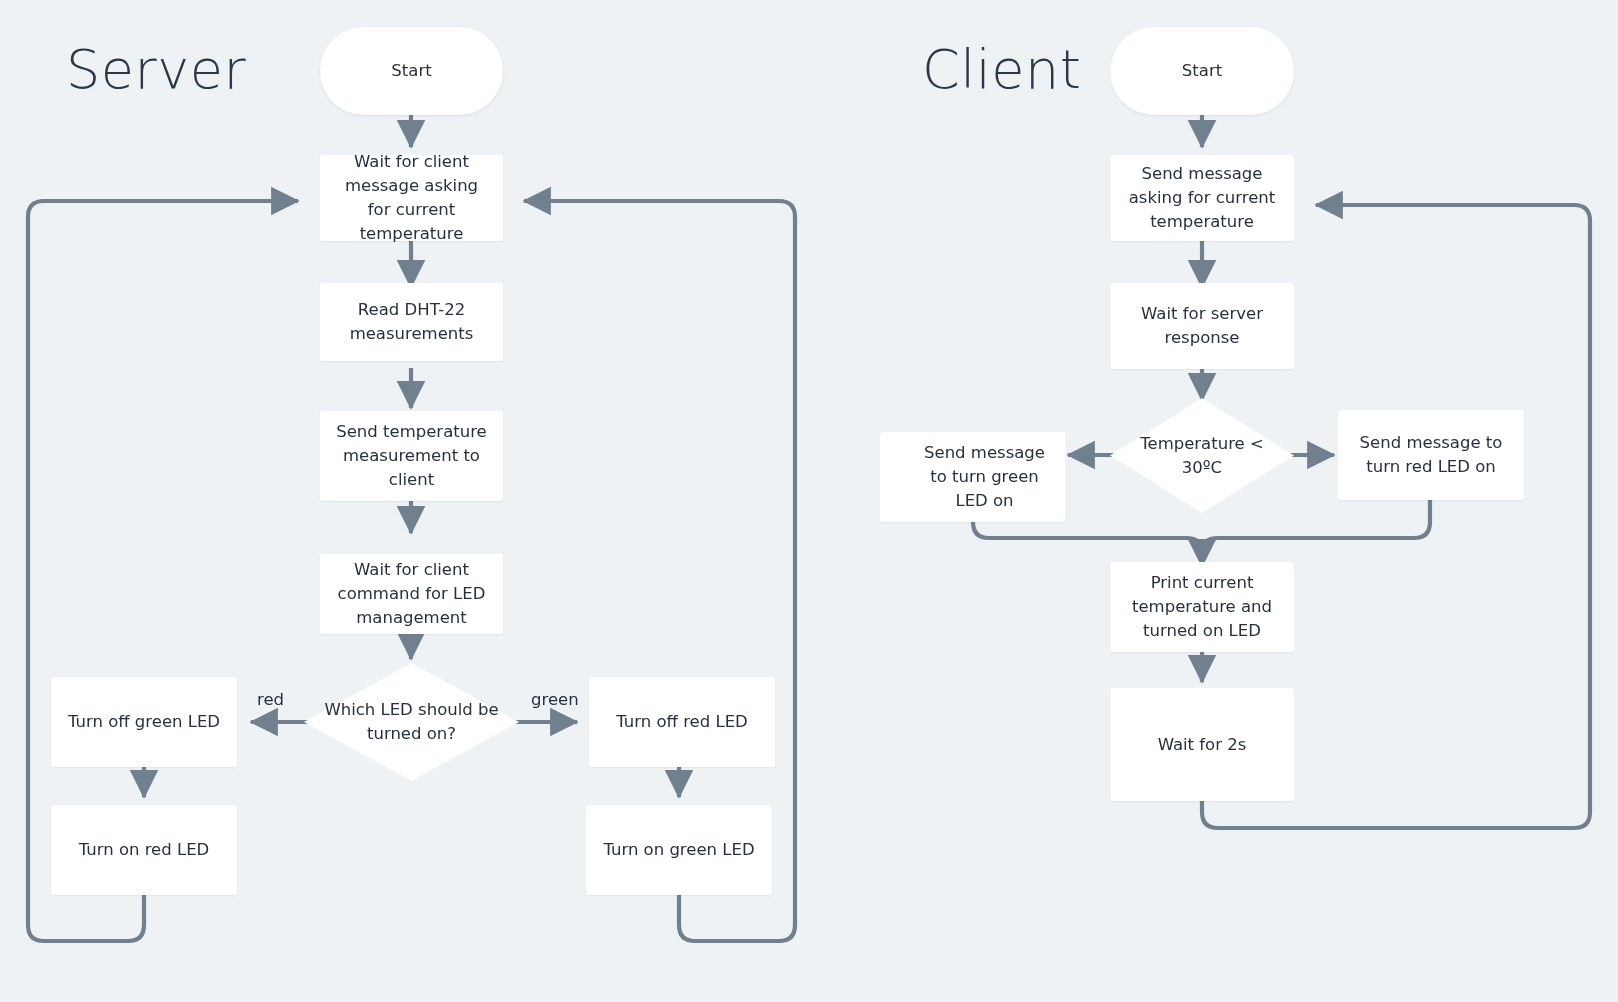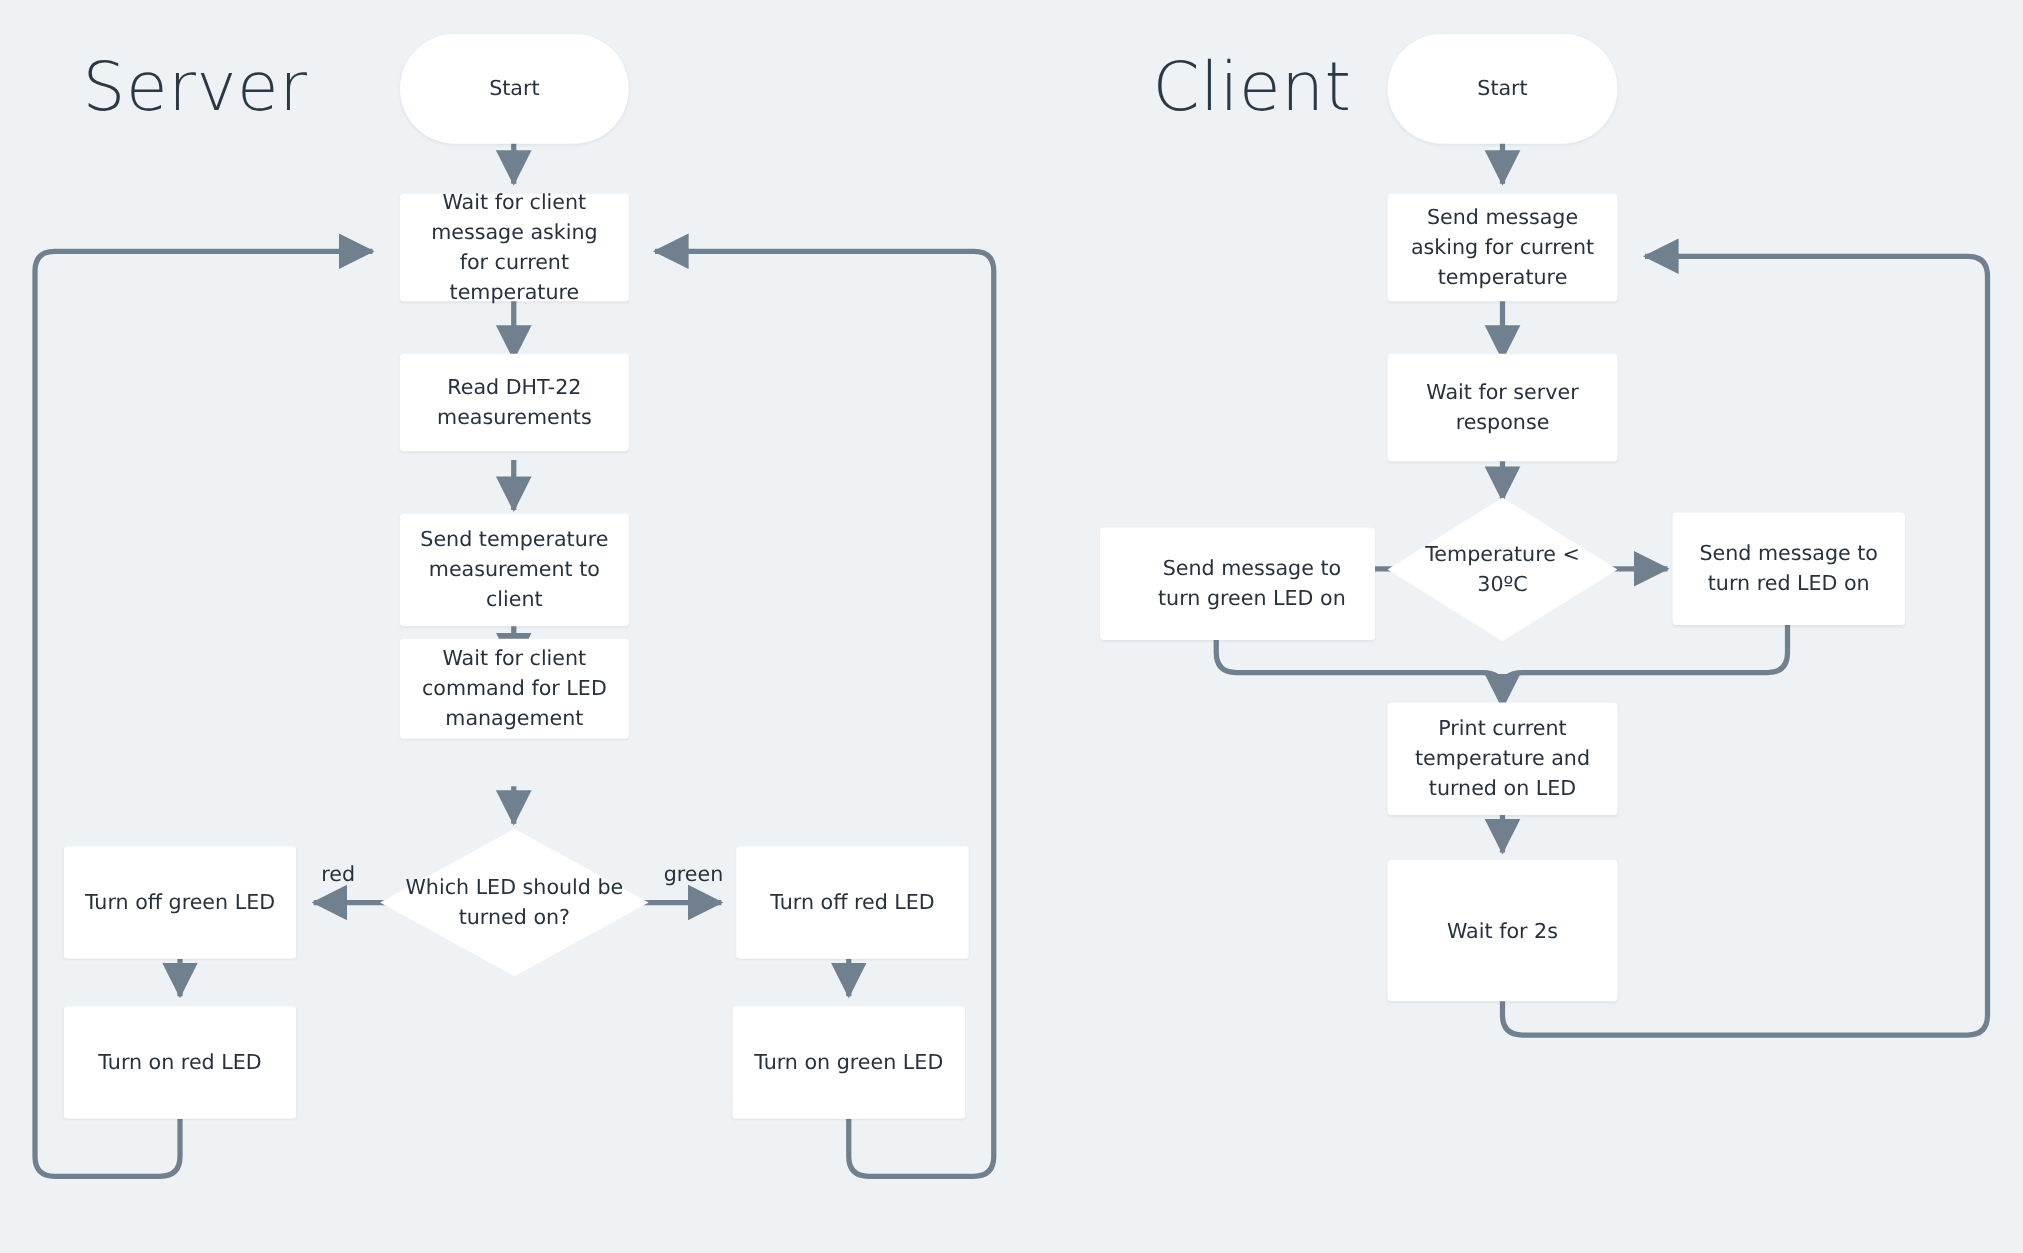--- a/index.html
+++ b/index.html
@@ -142,21 +142,21 @@
   </div>
 
   <div class="node" style="left:320px; top:283px; width:183px; height:78px;">
     <span>Read DHT-22 measurements</span>
   </div>
 
   <div class="node" style="left:320px; top:411px; width:183px; height:90px;">
     <span>Send temperature measurement to client</span>
   </div>
 
-  <div class="node" style="left:320px; top:511px; width:183px; height:80px;">
+  <div class="node" style="left:320px; top:554px; width:183px; height:80px;">
     <span>Wait for client command for LED management</span>
   </div>
 
   <div class="node decision" style="left:304px; top:663px; width:215px; height:118px;">
     <span class="dia-shape"></span>
     <span class="dia-label">Which LED should be turned on?</span>
   </div>
 
   <div class="edge-label" style="left:257px; top:692px;">red</div>
   <div class="edge-label" style="left:531px; top:692px;">green</div>
@@ -189,21 +189,21 @@
 
   <div class="node" style="left:1110px; top:283px; width:184px; height:86px;">
     <span>Wait for server response</span>
   </div>
 
   <div class="node decision" style="left:1110px; top:398px; width:184px; height:115px;">
     <span class="dia-shape"></span>
     <span class="dia-label">Temperature &lt; 30ºC</span>
   </div>
 
-  <div class="node" style="left:880px; top:422px; width:220px; height:90px;padding-left:35px;">
+  <div class="node" style="left:880px; top:432px; width:186px; height:90px;padding-left:35px;">
     <span>Send message to turn green LED on</span>
   </div>
 
   <div class="node" style="left:1338px; top:410px; width:186px; height:90px;">
     <span>Send message to turn red LED on</span>
   </div>
 
   <div class="node" style="left:1110px; top:562px; width:184px; height:90px;">
     <span>Print current temperature and turned on LED</span>
   </div>

